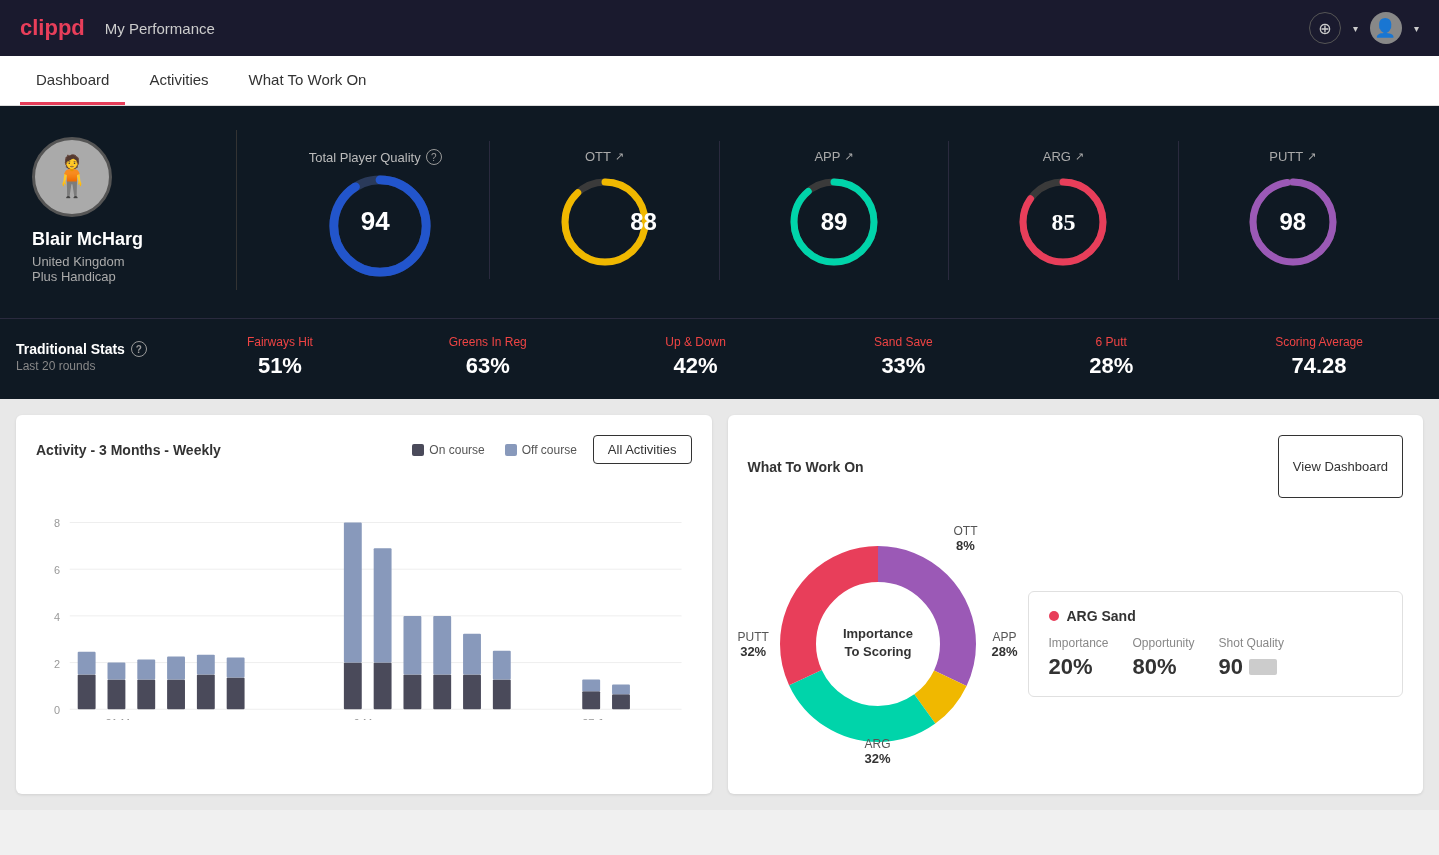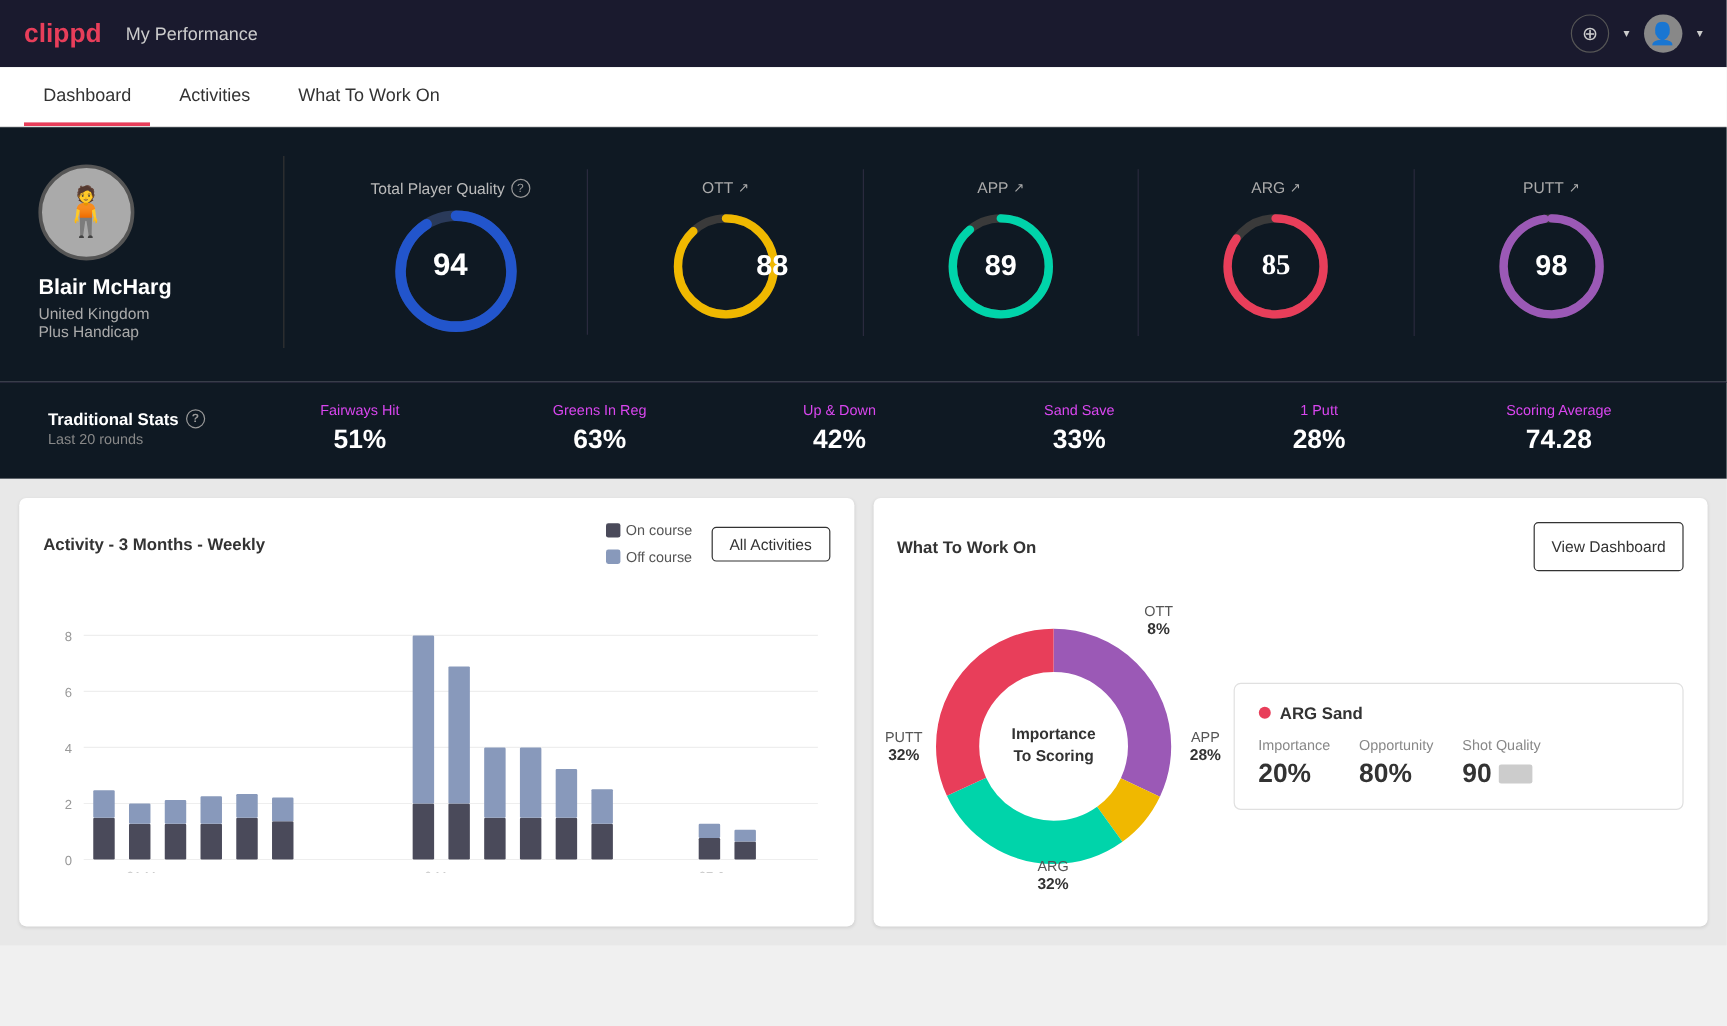--- a/index.html
+++ b/index.html
@@ -94,30 +94,30 @@
     .circle-container svg { transform: rotate(-90deg); }
     .circle-value {
       position: absolute; top: 50%; left: 50%; transform: translate(-50%, -50%);
       font-size: 26px; font-weight: 700; color: #fff;
     }
 
     
     .trad-stats {
       background: #0f1923;
       border-top: 1px solid #2a2a3e;
-      padding: 16px 40px 20px;
+      padding: 16px 16px 20px;
       display: flex;
       align-items: center;
       gap: 0;
     }
     .trad-label { min-width: 160px; }
     .trad-label h3 { font-size: 14px; font-weight: 600; color: #fff; display: flex; align-items: center; gap: 6px; }
     .trad-label p { font-size: 12px; color: #888; margin-top: 2px; }
     .trad-stat { flex: 1; text-align: center; }
-    .trad-stat-label { font-size: 12px; color: #d946ef; margin-bottom: 4px; }
+    .trad-stat-label { font-size: 12px; color: #ef4444; margin-bottom: 4px; }
     .trad-stat-value { font-size: 22px; font-weight: 600; color: #fff; }
 
     
     .bottom-section {
       display: flex;
       gap: 16px;
       padding: 16px;
       background: #e8e8e8;
       min-height: 340px;
     }
@@ -130,21 +130,21 @@
       padding: 20px;
       box-shadow: 0 1px 3px rgba(0,0,0,0.1);
     }
     .chart-header {
       display: flex;
       justify-content: space-between;
       align-items: center;
       margin-bottom: 16px;
     }
     .chart-title { font-size: 14px; font-weight: 600; color: #333; }
-    .chart-legend { display: flex; align-items: center; gap: 8px; flex-direction: column; }
+    .chart-legend { display: flex; align-items: center; gap: 20px; }
     .legend-item { display: flex; align-items: center; gap: 5px; font-size: 12px; color: #555; }
     .legend-dot { width: 12px; height: 12px; border-radius: 2px; }
     .all-activities-btn {
       border: 1px solid #333; background: #fff; padding: 6px 14px; border-radius: 4px;
       font-size: 13px; cursor: pointer; color: #333; font-weight: 500;
     }
 
     .chart-area { position: relative; height: 240px; }
     .chart-svg { width: 100%; height: 100%; }
 
@@ -157,21 +157,21 @@
       box-shadow: 0 1px 3px rgba(0,0,0,0.1);
     }
     .work-on-header {
       display: flex;
       justify-content: space-between;
       align-items: center;
       margin-bottom: 16px;
     }
     .work-on-title { font-size: 14px; font-weight: 600; color: #333; }
     .view-dashboard-btn {
-      border: 1px solid #333; background: #fff; padding: 12px 14px; border-radius: 4px;
+      border: 1px solid #333; background: #fff; padding: 23px 14px; border-radius: 4px;
       font-size: 13px; cursor: pointer; color: #333; font-weight: 500;
     }
     .work-on-content { display: flex; align-items: center; gap: 20px; }
 
     
     .donut-section { position: relative; width: 260px; height: 260px; flex-shrink: 0; }
 
     
     .info-card {
       flex: 1;
@@ -322,21 +322,21 @@
   </div>
   <div class="trad-stat">
     <div class="trad-stat-label">Up &amp; Down</div>
     <div class="trad-stat-value">42%</div>
   </div>
   <div class="trad-stat">
     <div class="trad-stat-label">Sand Save</div>
     <div class="trad-stat-value">33%</div>
   </div>
   <div class="trad-stat">
-    <div class="trad-stat-label">1 Putt</div>
+    <div class="trad-stat-label">6 Putt</div>
     <div class="trad-stat-value">28%</div>
   </div>
   <div class="trad-stat">
     <div class="trad-stat-label">Scoring Average</div>
     <div class="trad-stat-value">74.28</div>
   </div>
 </section>
 
 <div class="bottom-section">
 

